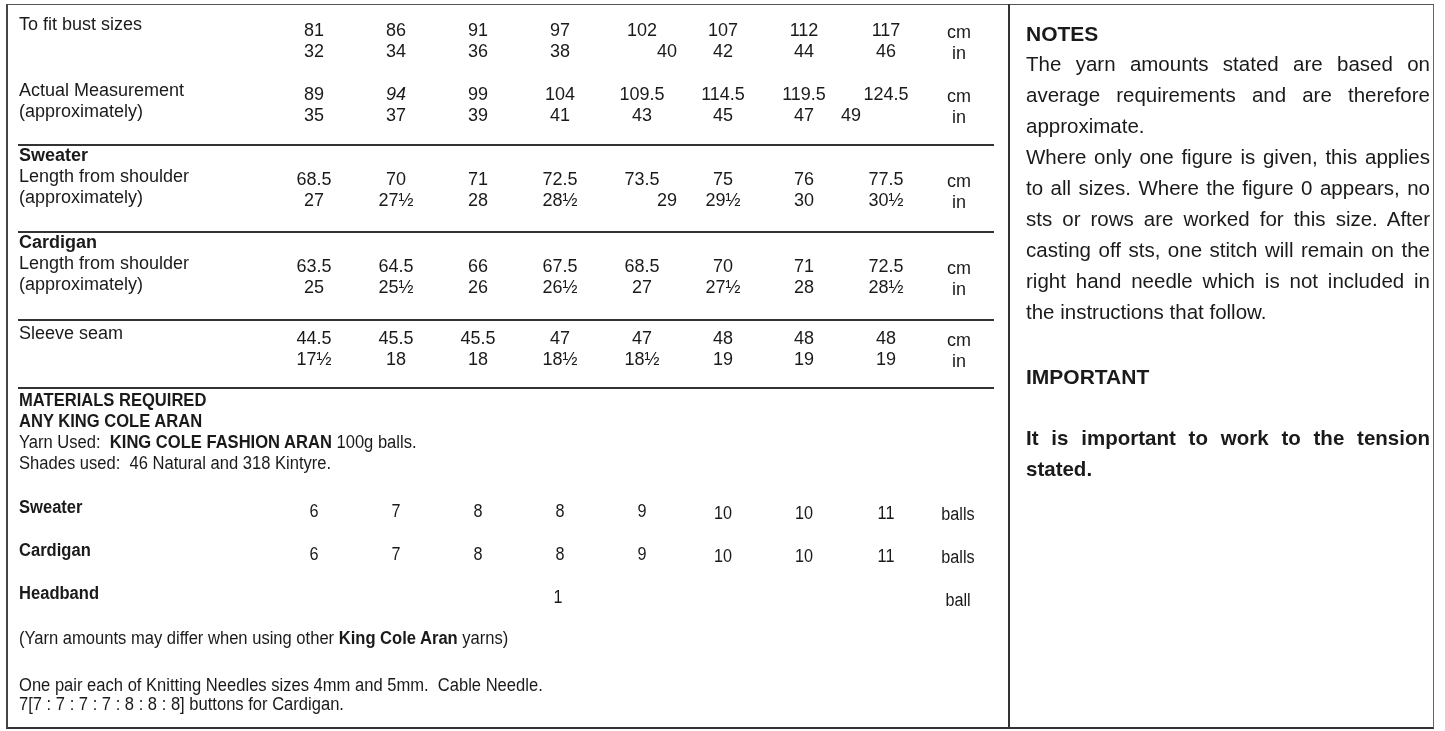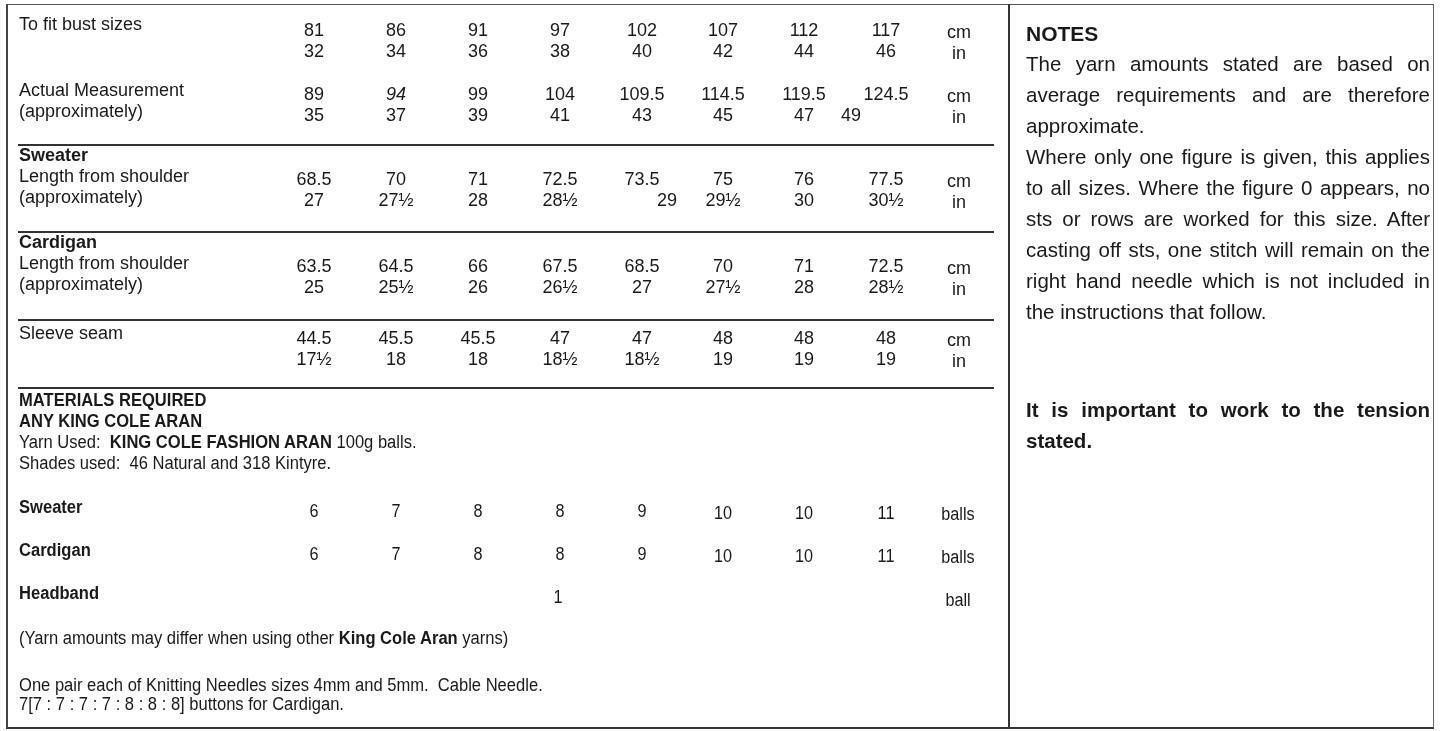--- a/index.html
+++ b/index.html
@@ -33,21 +33,21 @@
   <div>
       <div class="cell" style="left: 279px; top: 20px;">81</div>
       <div class="cell" style="left: 279px; top: 41px;">32</div>
       <div class="cell" style="left: 361px; top: 20px;">86</div>
       <div class="cell" style="left: 361px; top: 41px;">34</div>
       <div class="cell" style="left: 443px; top: 20px;">91</div>
       <div class="cell" style="left: 443px; top: 41px;">36</div>
       <div class="cell" style="left: 525px; top: 20px;">97</div>
       <div class="cell" style="left: 525px; top: 41px;">38</div>
       <div class="cell" style="left: 607px; top: 20px;">102</div>
-      <div class="cell" style="left: 607px; top: 41px;">40</div>
+      <div class="cell" style="left: 607px; top: 41px; text-align: right;">40</div>
       <div class="cell" style="left: 688px; top: 20px;">107</div>
       <div class="cell" style="left: 688px; top: 41px;">42</div>
       <div class="cell" style="left: 769px; top: 20px;">112</div>
       <div class="cell" style="left: 769px; top: 41px;">44</div>
       <div class="cell" style="left: 851px; top: 20px;">117</div>
       <div class="cell" style="left: 851px; top: 41px;">46</div>
       <div class="unit" style="left: 934px; top: 22px;">cm</div>
       <div class="unit" style="left: 934px; top: 43px;">in</div>
     </div>
 
@@ -191,15 +191,16 @@
 
   <div class="mat" style="top:675px;white-space:pre">One pair each of Knitting Needles sizes 4mm and 5mm.  Cable Needle.</div>
   <div class="mat" style="top:694px;white-space:pre">7[7 : 7 : 7 : 7 : 8 : 8 : 8] buttons for Cardigan.</div>
 </div>
 
 <div class="right">
   <h3>NOTES</h3>
   <p>The yarn amounts stated are based on average requirements and are therefore approximate.</p>
   <p>Where only one figure is given, this applies to all sizes. Where the figure 0 appears, no sts or rows are worked for this size. After casting off sts, one stitch will remain on the right hand needle which is not included in the instructions that follow.</p>
   <div style="height:36px"></div>
+  <h3>IMPORTANT</h3>
   <div style="height:31px"></div>
   <p class="strong">It is important to work to the tension stated.</p>
 </div>
 
 </body></html>

